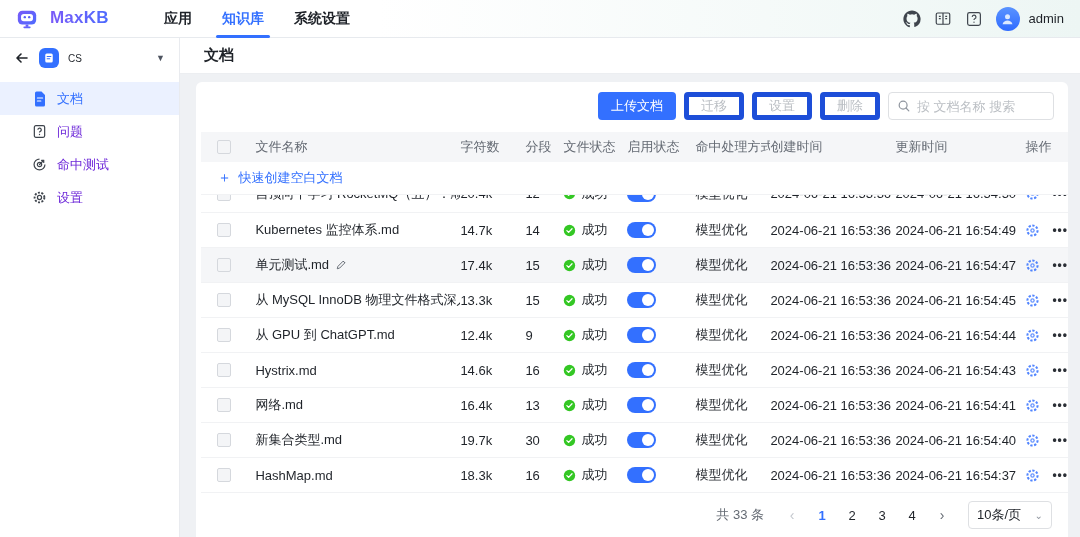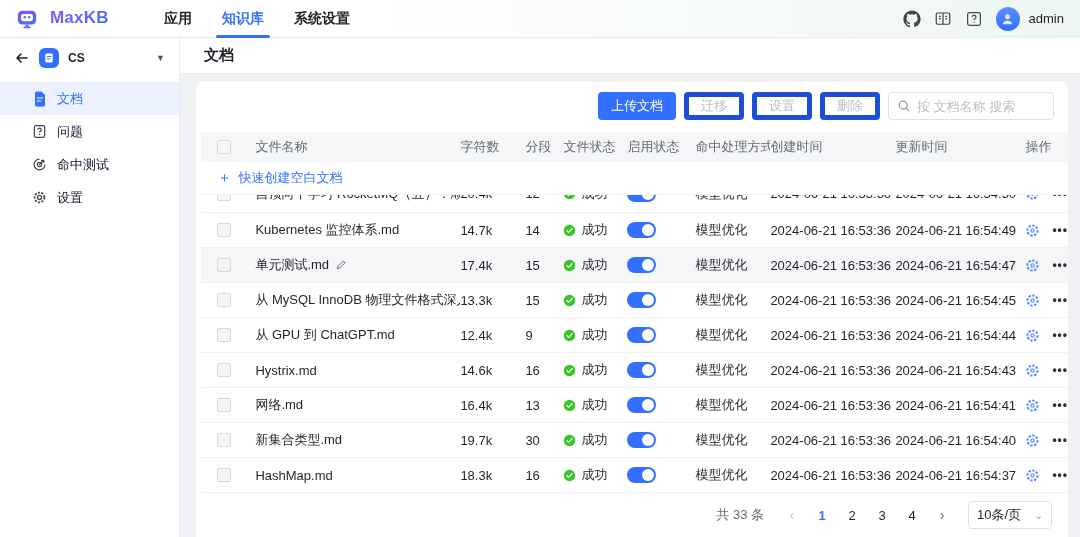--- a/index.html
+++ b/index.html
@@ -42,26 +42,26 @@
   .username { font-size:13px; margin-left:-4px; }
 
   
   .layout { display:flex; height:499px; }
   .sidebar { width:180px; background:#fff; border-right:1px solid #e9ebef; flex:none; }
   .sb-header { height:40px; display:flex; align-items:center; padding:0 14px; gap:9px; cursor:pointer; }
   .kb-icon {
     width:20px; height:20px; border-radius:6px; background:#3370ff;
     display:flex; align-items:center; justify-content:center;
   }
-  .kb-name { font-size:12px; font-weight:700; }
+  .kb-name { font-size:10px; font-weight:400; }
   .sb-caret { margin-left:auto; color:#4e5460; font-size:9px; }
   .menu { padding-top:4px; }
   .menu-item {
     height:33px; margin:0 0; display:flex; align-items:center; gap:9px;
-    padding-left:56px; font-size:13px; cursor:pointer; color:#0f172a;
+    padding-left:56px; font-size:13px; cursor:pointer; color:#6d28d9;
   }
   .menu-item.active { background:#ebf1ff; color:#3370ff; }
   .menu-item .mi-icon { width:16px; height:16px; margin-left:-24px; }
 
   
   .main { flex:1; display:flex; flex-direction:column; min-width:0; }
   .page-header {
     height:40px; background:#fff; display:flex; align-items:center;
     padding:0 24px; font-size:15px; font-weight:700; border-bottom:1px solid #eceef1;
   }

